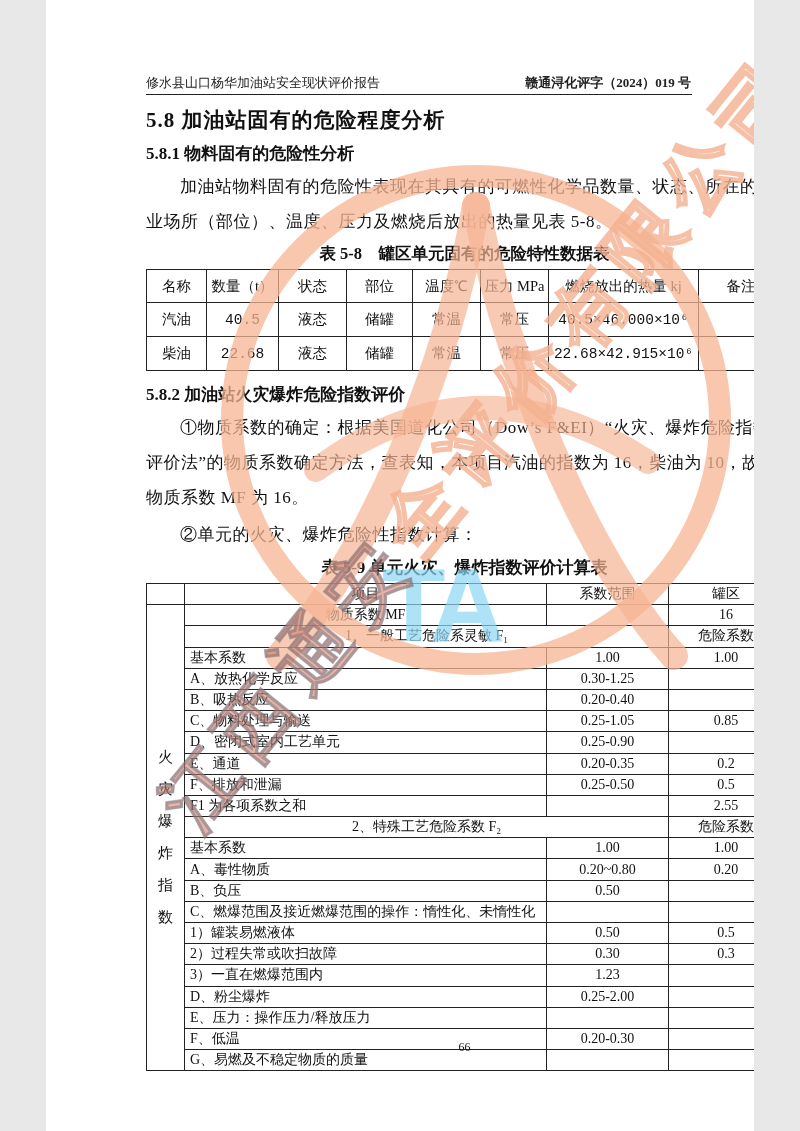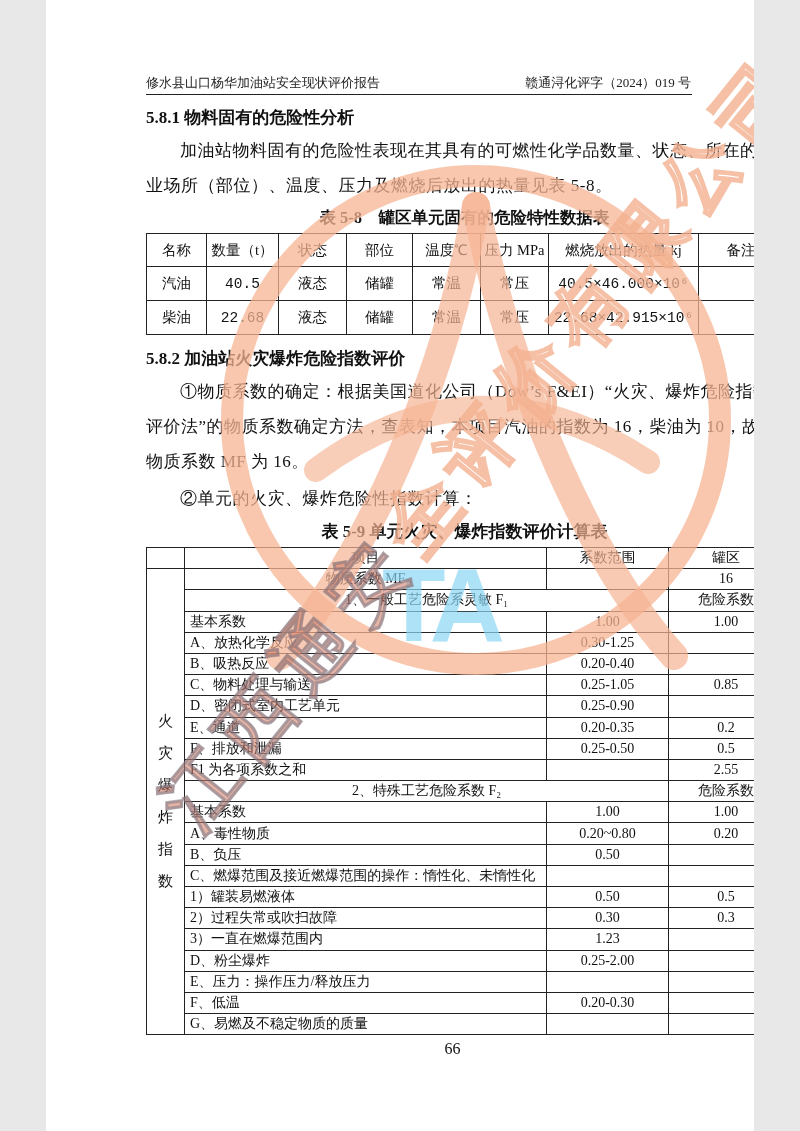--- a/index.html
+++ b/index.html
@@ -7,42 +7,42 @@
     position:relative; width:708px; height:1131px; background:#ffffff;
     font-family:"Liberation Serif", serif; color:#111; overflow:hidden;
     margin:0 auto;
   }
   
   .doc-header{
     position:absolute; left:100px; right:63px; top:74px;
     display:flex; justify-content:space-between; align-items:flex-end;
     font-size:13px; color:#222;
   }
-  .doc-header .hr-right{font-weight:normal;}
+  .doc-header .hr-right{font-weight:bold;}
   .header-rule{position:absolute; left:100px; right:62px; top:94px; border-top:1.6px solid #222;}
   
   .content{position:absolute; left:100px; top:98px; width:637px;}
   h2.sec{font-size:21px; margin:8px 0 2px 0; font-weight:bold; letter-spacing:1px;}
   h3.sub{font-size:17px; margin:8px 0 4px 0; font-weight:bold;}
   p.body{font-size:17px; line-height:35px; margin:2px 0; text-indent:2em; letter-spacing:0.5px;}
   .tbl-caption{font-size:16.5px; font-weight:bold; text-align:center; margin:4px 0 4px 0;}
   
   table{border-collapse:collapse; width:637px; table-layout:fixed;}
   table, th, td{border:1px solid #222;}
   th, td{font-weight:normal; text-align:center; overflow:hidden; white-space:nowrap;}
   
   .t58 th{height:30px; font-size:14.5px;}
   .t58 td{height:31px; font-size:14.5px;font-family:Liberation Mono, monospace;}
   
   .t59 td, .t59 th{height:20.2px; font-size:14px; padding:0 3px;}
   .t59 td.lab{text-align:left; padding-left:5px;}
   .t59 td.side{vertical-align:middle;}
   .t59 td.side div{font-size:15px; line-height:15px; margin:17px 0; text-align:center;}
   
-  .page-num{position:absolute; left:88px; width:637px; top:1040px; text-align:center; font-size:16px;}
+  .page-num{position:absolute; left:100px; width:637px; top:1040px; text-align:center; font-size:12px;}
   
   .watermark{position:absolute; inset:0; pointer-events:none; z-index:5;}
   .wm-diagonal{
     position:absolute; left:-138px; top:392px; width:1150px; text-align:center;
     transform:rotate(-51deg); font-size:76px; font-weight:bold; letter-spacing:12px;
     font-family:"Liberation Sans", sans-serif; white-space:nowrap;
   }
   .wm-solid{color:rgba(214,118,92,0.55); -webkit-text-stroke:1px rgba(100,110,130,0.45);}
   .wm-hollow{color:rgba(255,255,255,0.04); -webkit-text-stroke:2.5px rgba(243,176,142,0.8);}
   .wm-red{
@@ -63,20 +63,21 @@
 <div class="page">
 
   <div class="doc-header">
     <span class="hr-left">修水县山口杨华加油站安全现状评价报告</span>
     <span class="hr-right">赣通浔化评字（2024）019 号</span>
   </div>
   <div class="header-rule"></div>
 
   <div class="content">
 
+    <h2 class="sec">5.8 加油站固有的危险程度分析</h2>
     <h3 class="sub">5.8.1 物料固有的危险性分析</h3>
     <p class="body">加油站物料固有的危险性表现在其具有的可燃性化学品数量、状态、所在的作业场所（部位）、温度、压力及燃烧后放出的热量见表 5-8。</p>
 
     <div class="tbl-caption">表 5-8　罐区单元固有的危险特性数据表</div>
     <table class="t58">
       <colgroup>
         <col style="width:60px">
           <col style="width:72px">
           <col style="width:68px">
           <col style="width:66px">

